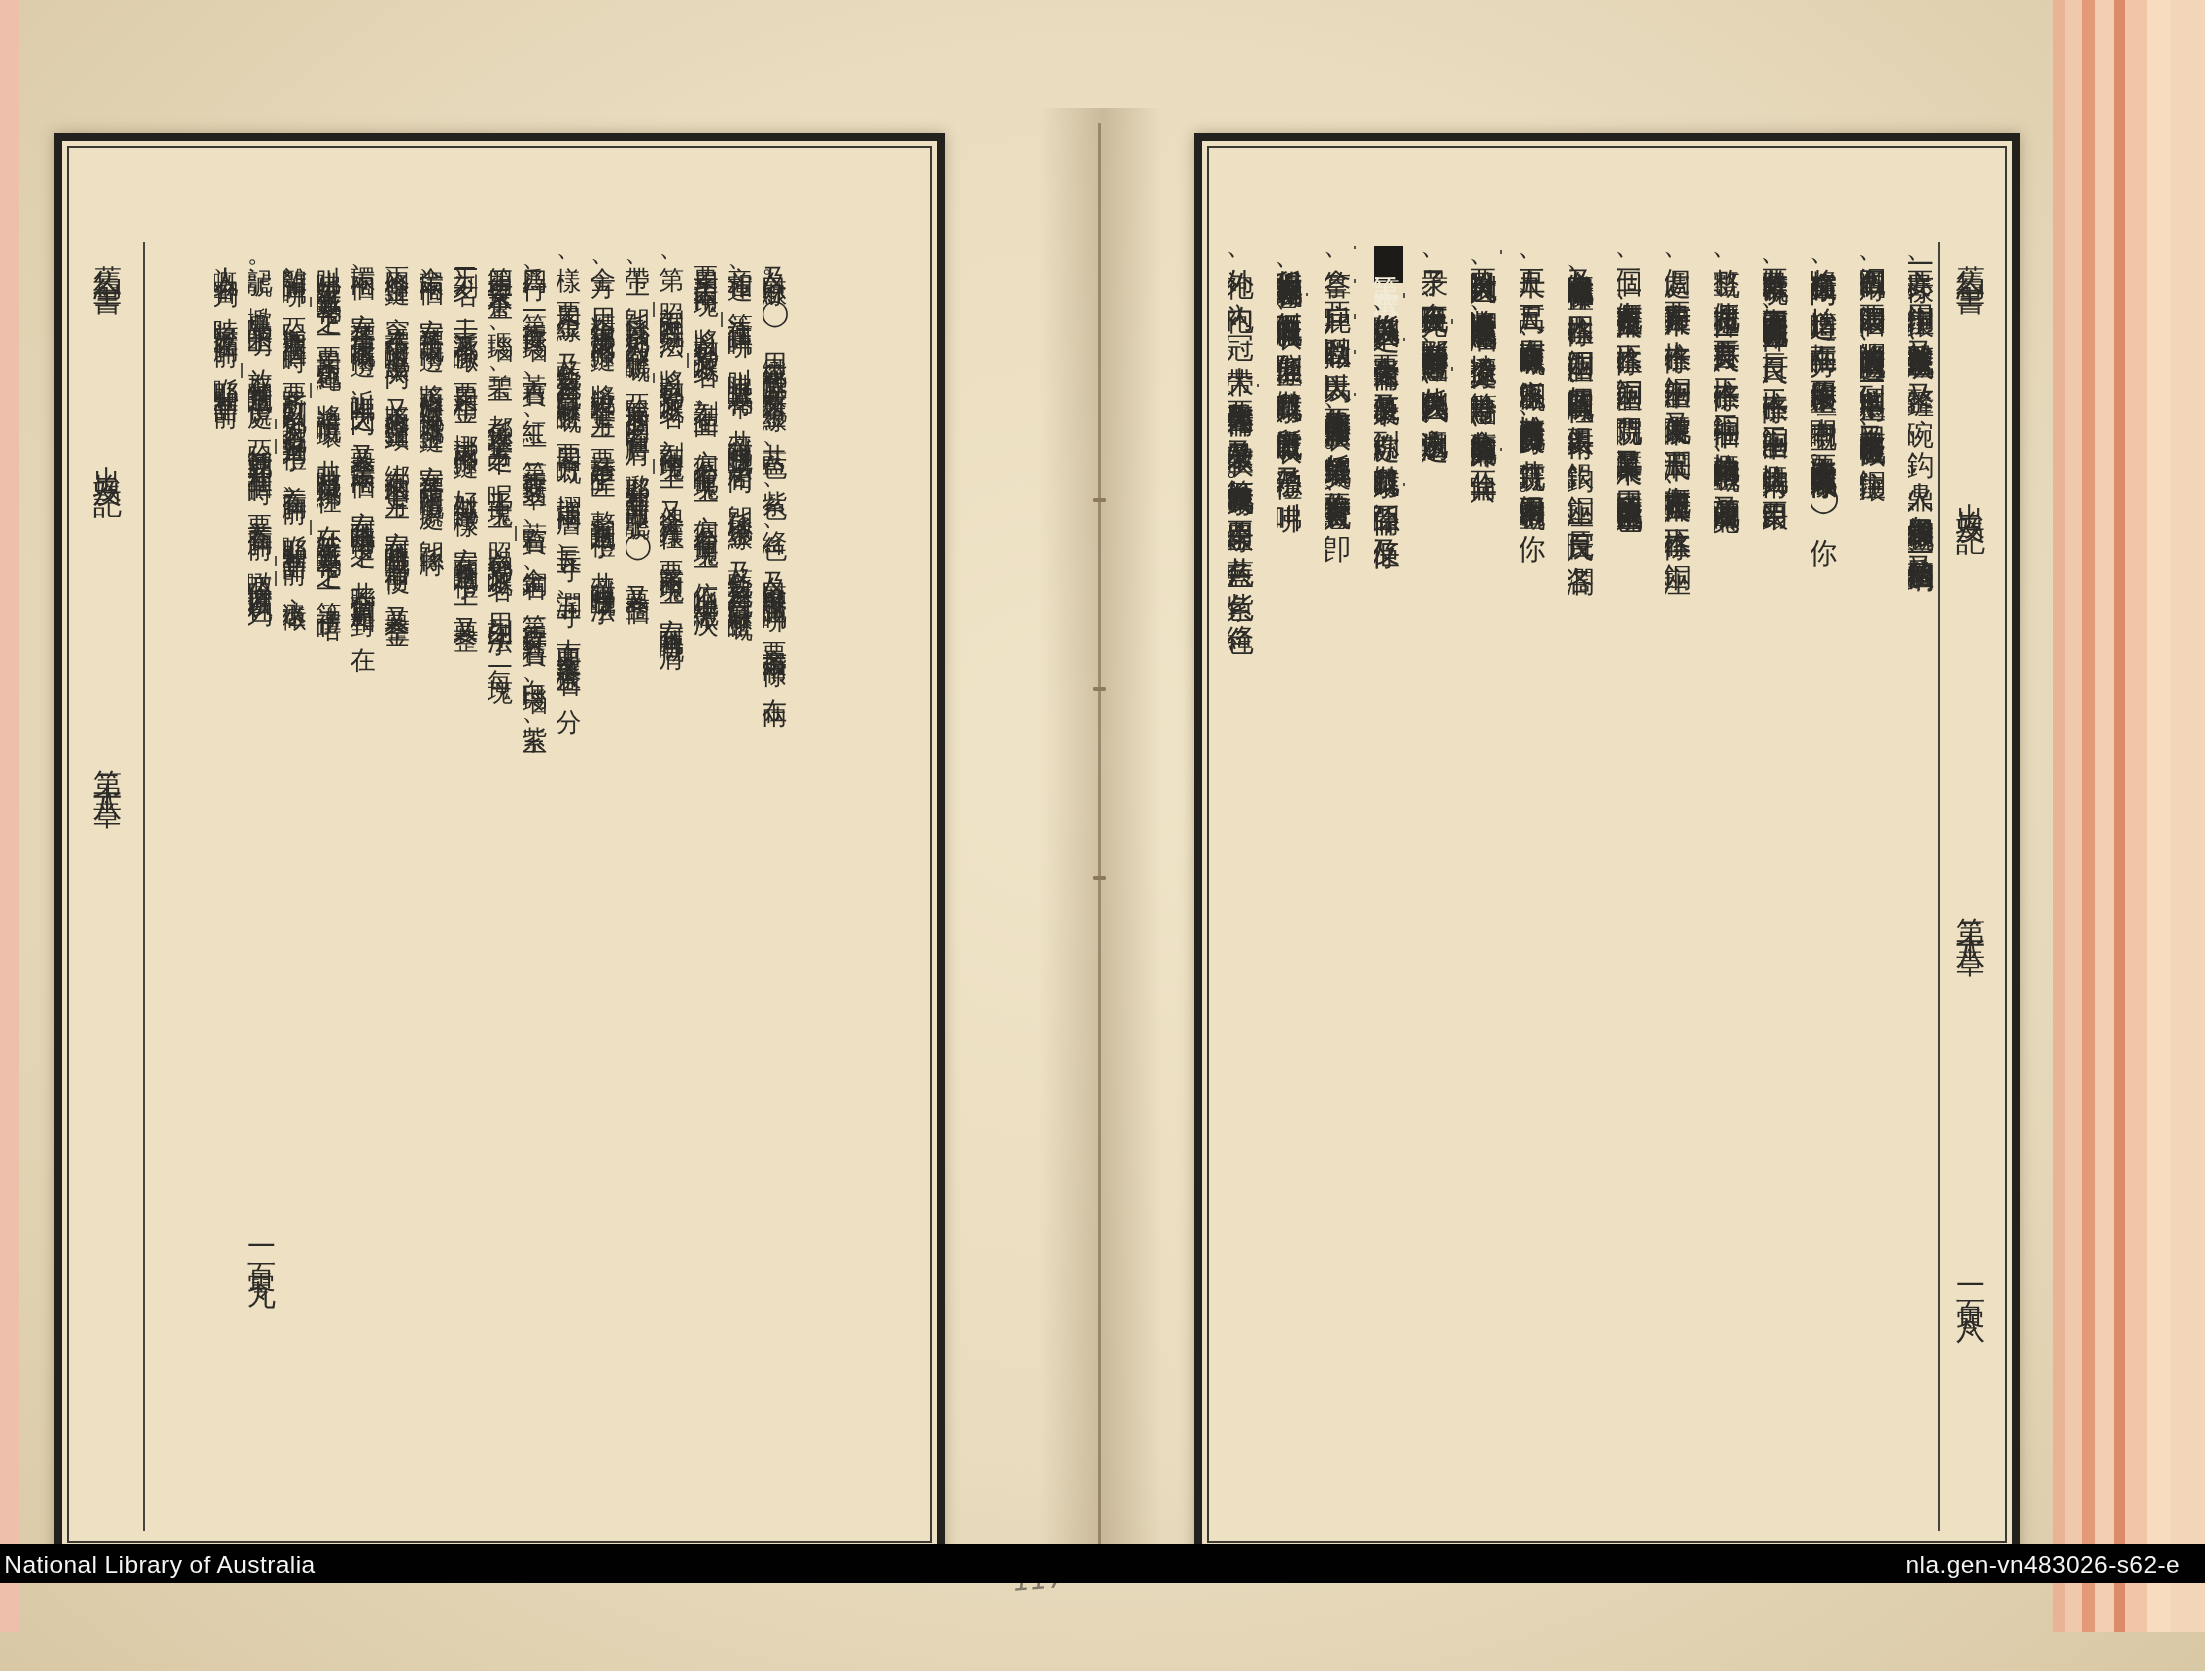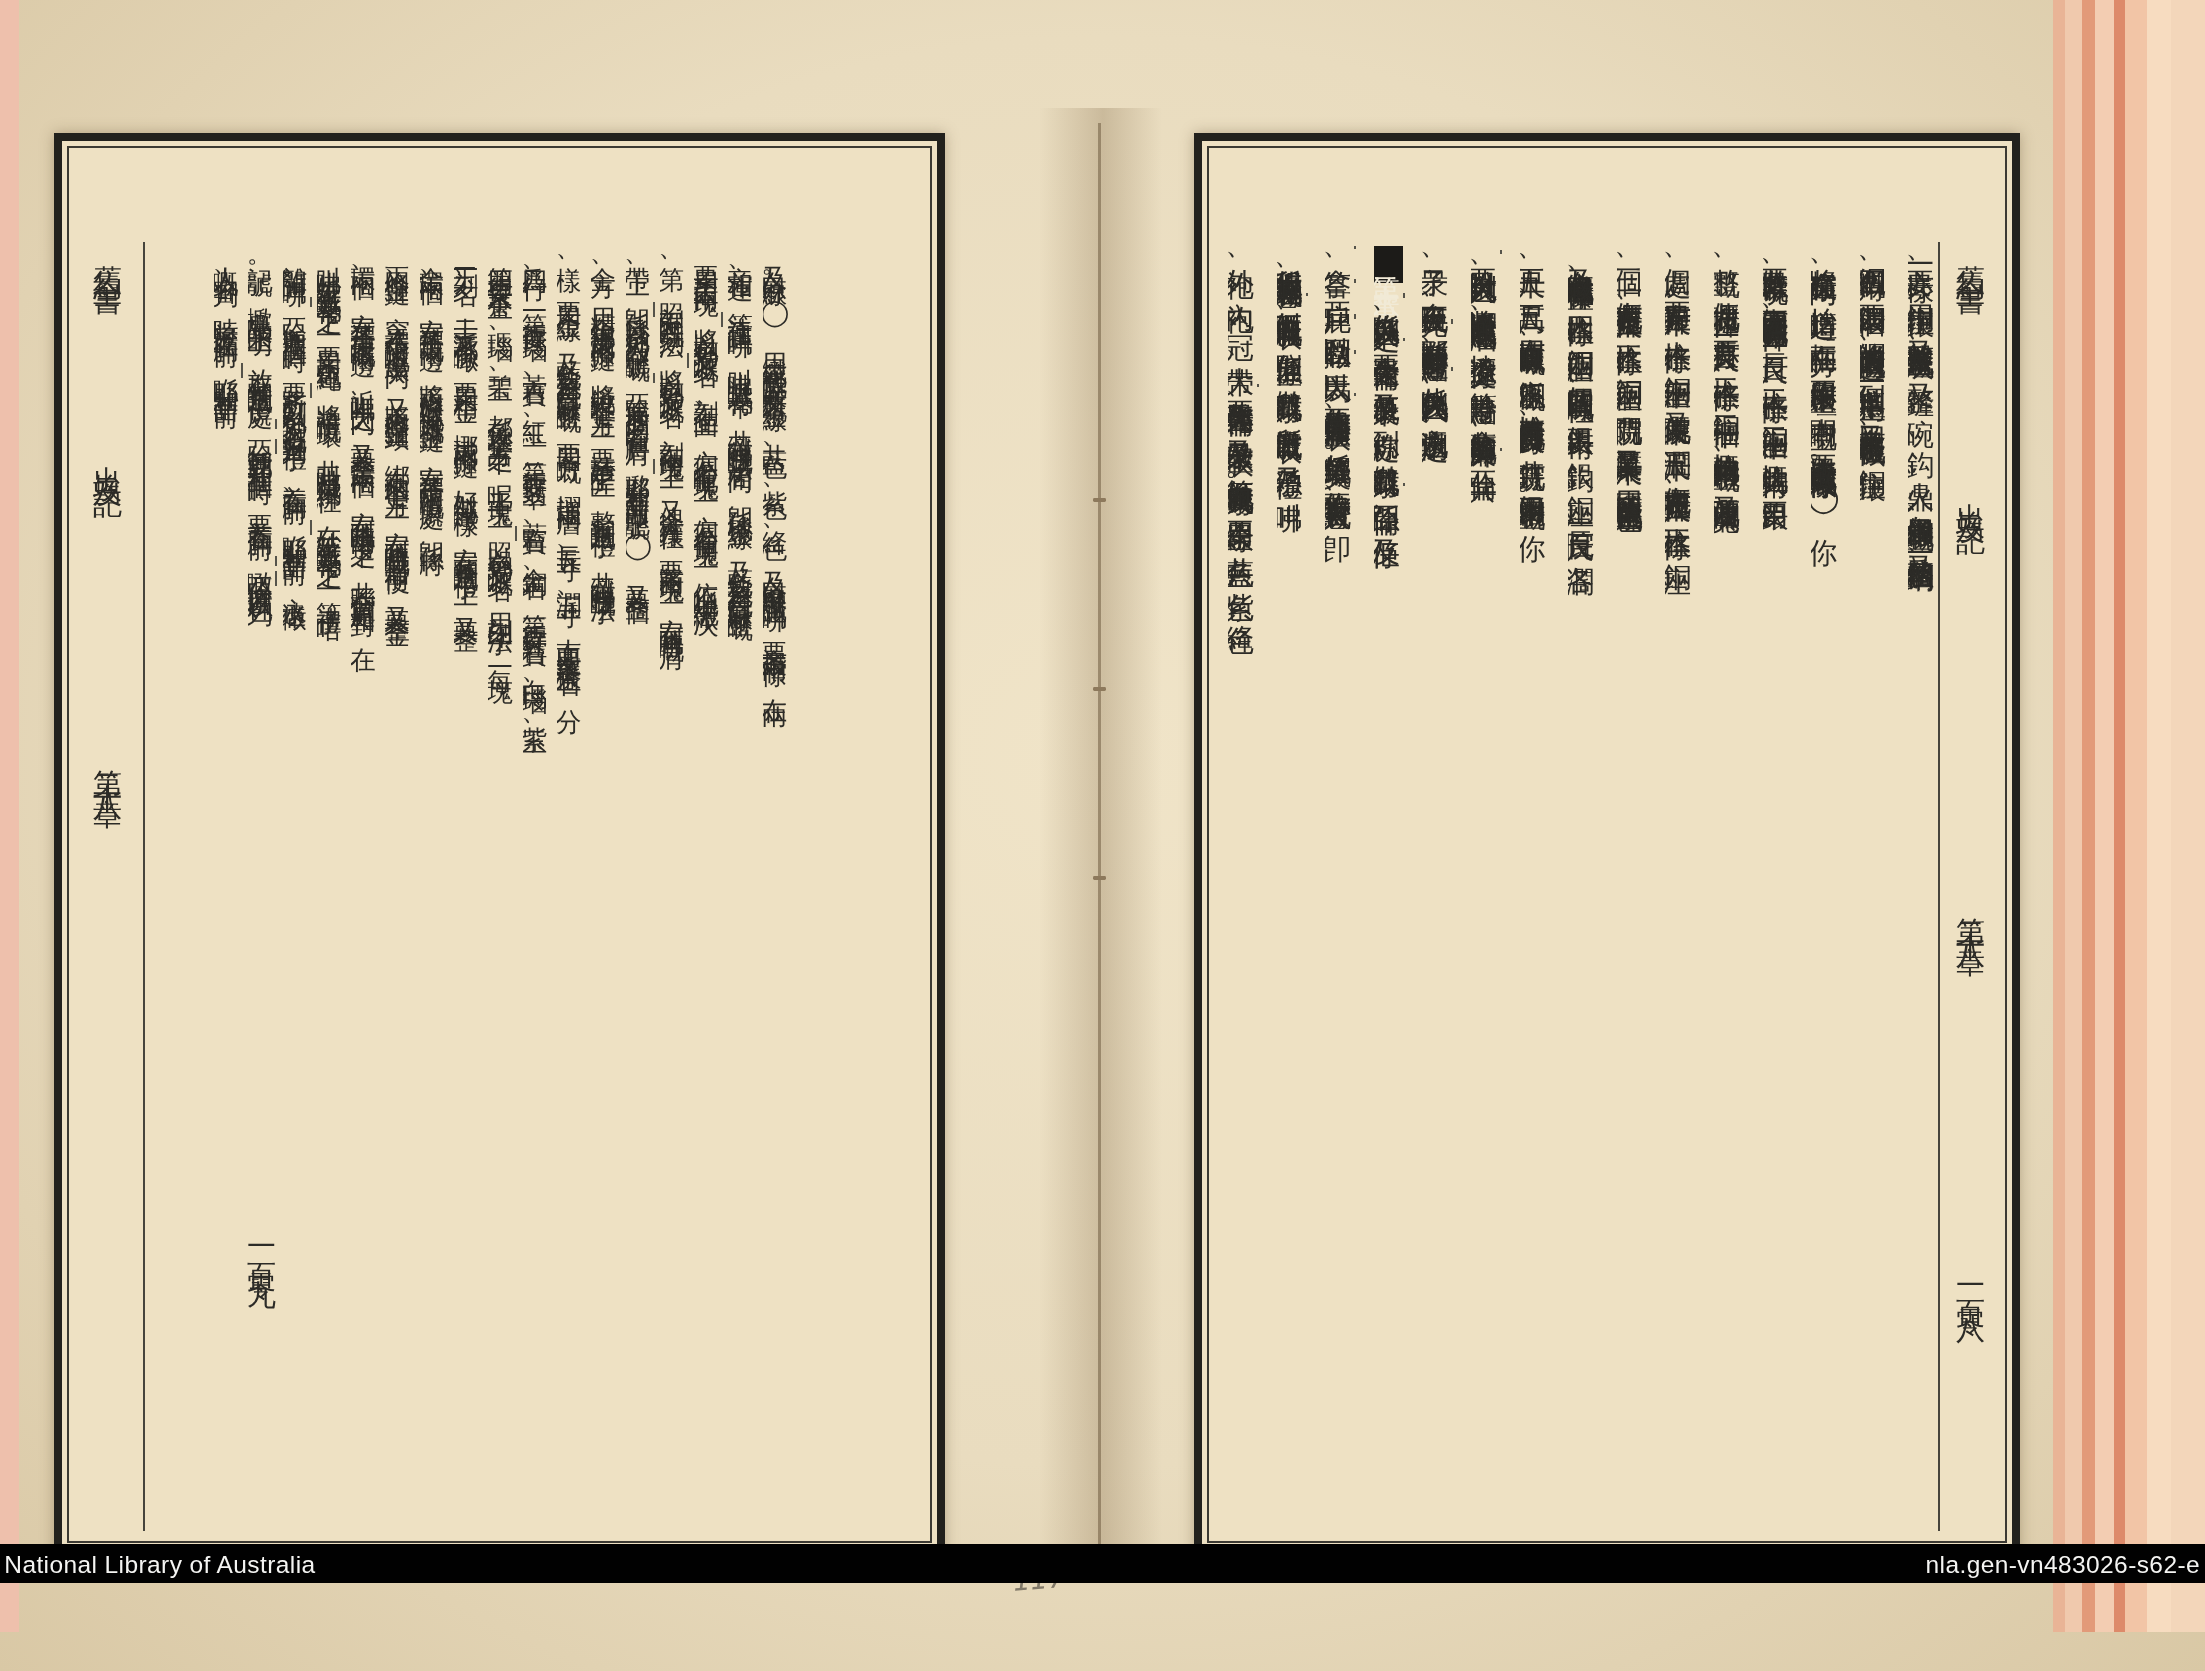--- a/index.html
+++ b/index.html
@@ -8,21 +8,21 @@
          background:#e9dcbf;
          background-image:radial-gradient(ellipse at 50% 45%, #f0e4c8 0%, #e9dcbf 55%, #d9c8a5 100%);}
   
   .edge{position:absolute;top:0;height:1632px;}
   
   #caption-bar{position:absolute;left:0;top:1544px;width:2205px;height:39px;background:#010101;
                display:flex;justify-content:space-between;align-items:flex-end;}
   #caption-bar .cap{color:#f4f4f2;font-size:24.5px;line-height:36px;letter-spacing:0.4px;
                     font-family:"Liberation Sans","DejaVu Sans",sans-serif;}
   #cap-left{margin-left:4.3px;}
-  #cap-right{margin-right:5px;}
+  #cap-right{margin-right:25px;}
   
   .page{position:absolute;top:133px;height:1407px;background:#eee1c3;
         border:8px solid #22211d;box-shadow:0 0 13px rgba(90,70,40,.35);}
   .page .innerline{position:absolute;left:5px;top:5px;right:5px;bottom:5px;
         border:2.2px solid #3c3a33;pointer-events:none;}
   #left-page{left:54px;width:875px;}
   #right-page{left:1194px;width:810px;}
   
   .vtext{writing-mode:vertical-rl;text-orientation:upright;color:#2c2b27;}
   

